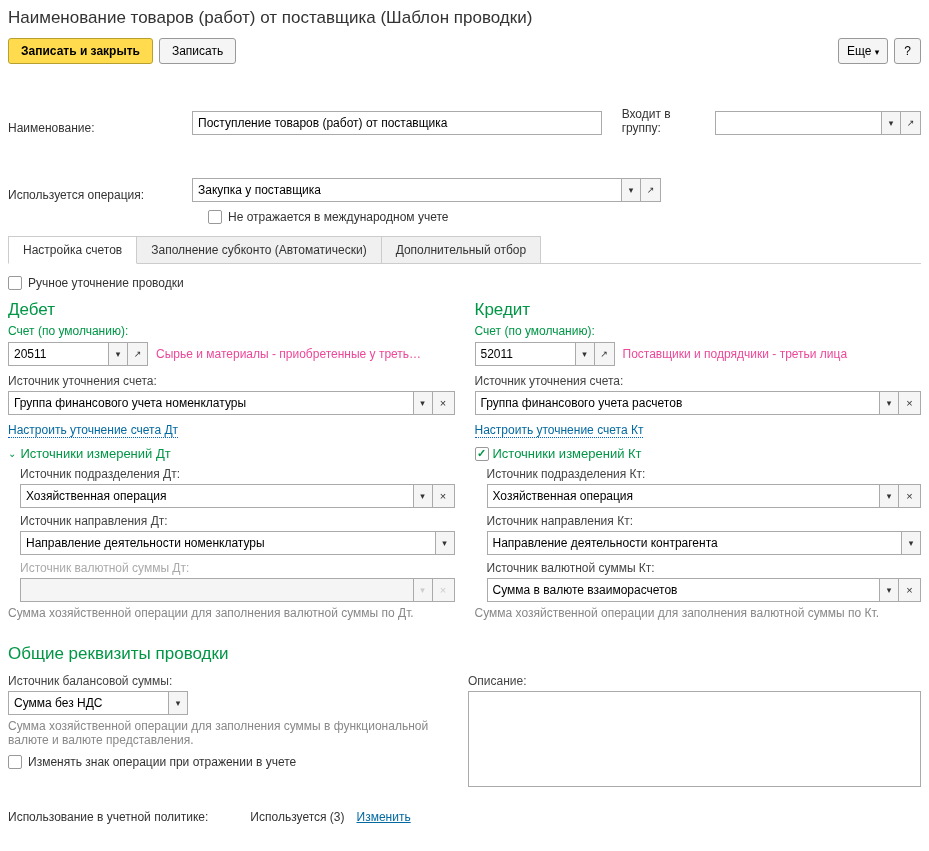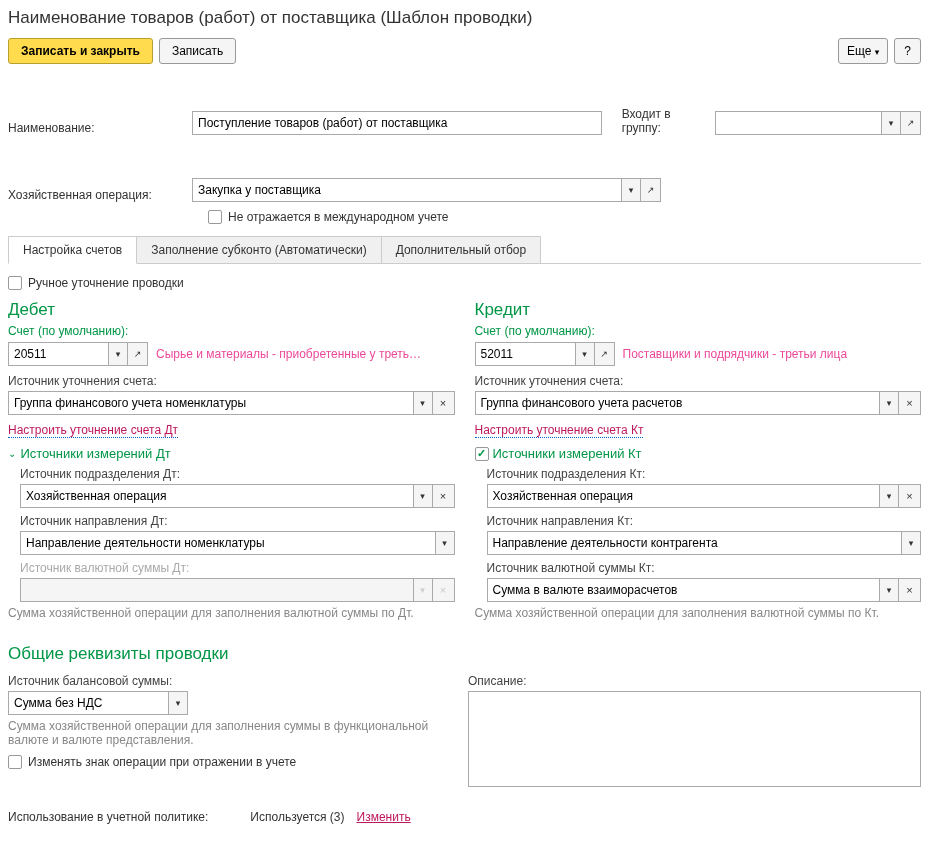--- a/index.html
+++ b/index.html
@@ -25,21 +25,21 @@
 .tabs { display: flex; border-bottom: 1px solid #ccc; margin-bottom: 12px; }
 .tab { padding: 6px 14px; border: 1px solid #ccc; border-bottom: none; background: #f0f0f0; cursor: pointer; margin-right: -1px; }
 .tab.active { background: #fff; border-bottom: 1px solid #fff; margin-bottom: -1px; }
 .cols { display: flex; gap: 20px; }
 .col { flex: 1; }
 .sec-title { font-size: 17px; color: #009646; margin-bottom: 4px; }
 .green-label { color: #009646; font-size: 12px; margin-bottom: 4px; }
 .field-label { color: #444; margin-bottom: 3px; margin-top: 6px; }
 .field-label.dis { color: #aaa; }
 .hint { color: #888; margin-top: 4px; margin-bottom: 8px; font-size: 12px; }
-.link { color: #be185d; text-decoration: underline; cursor: pointer; }
+.link { color: #0369a1; text-decoration: underline; cursor: pointer; }
 .dotted { border-bottom: 1px dotted #0066cc; text-decoration: none; display: inline-block; }
 .expand { display: flex; align-items: center; gap: 4px; color: #009646; cursor: pointer; margin: 8px 0 6px; font-size: 13px; }
 .expand-icon { font-size: 10px; }
 .acct-row { display: flex; align-items: center; gap: 8px; margin-bottom: 8px; }
 .acct-input { width: 100px; }
 .acct-desc { flex: 1; color: #ec4899; overflow: hidden; text-overflow: ellipsis; white-space: nowrap; }
 .src-row { display: flex; align-items: stretch; }
 .src-input { flex: 1; }
 .clear-btn { border: 1px solid #aaa; border-left: none; background: #f5f5f5; width: 22px; display: flex; align-items: center; justify-content: center; cursor: pointer; font-size: 11px; }
 .src-row.dis .input, .src-row.dis .sel-btn, .src-row.dis .clear-btn { background: #f5f5f5; color: #ccc; }
@@ -69,21 +69,21 @@
   <input class="input input-wide" value="Поступление товаров (работ) от поставщика" style="">
   <span style="margin-left:14px">Входит в группу:</span>
   <div class="input-sel" style="flex:1">
     <input class="input" style="flex: 1 1 0%;" value="">
     <div class="sel-btn">▾</div>
     <div class="sel-btn">↗</div>
   </div>
 </div>
 
 <div class="form-row">
-  <span class="label">Хозяйственная операция:</span>
+  <span class="label">Используется операция:</span>
   <div class="input-sel">
     <input class="input input-wide" value="Закупка у поставщика" style="">
     <div class="sel-btn">▾</div>
     <div class="sel-btn">↗</div>
   </div>
 </div>
 
 <div class="checkbox-row">
   <span class="chk"></span>
   <span>Не отражается в международном учете</span>

